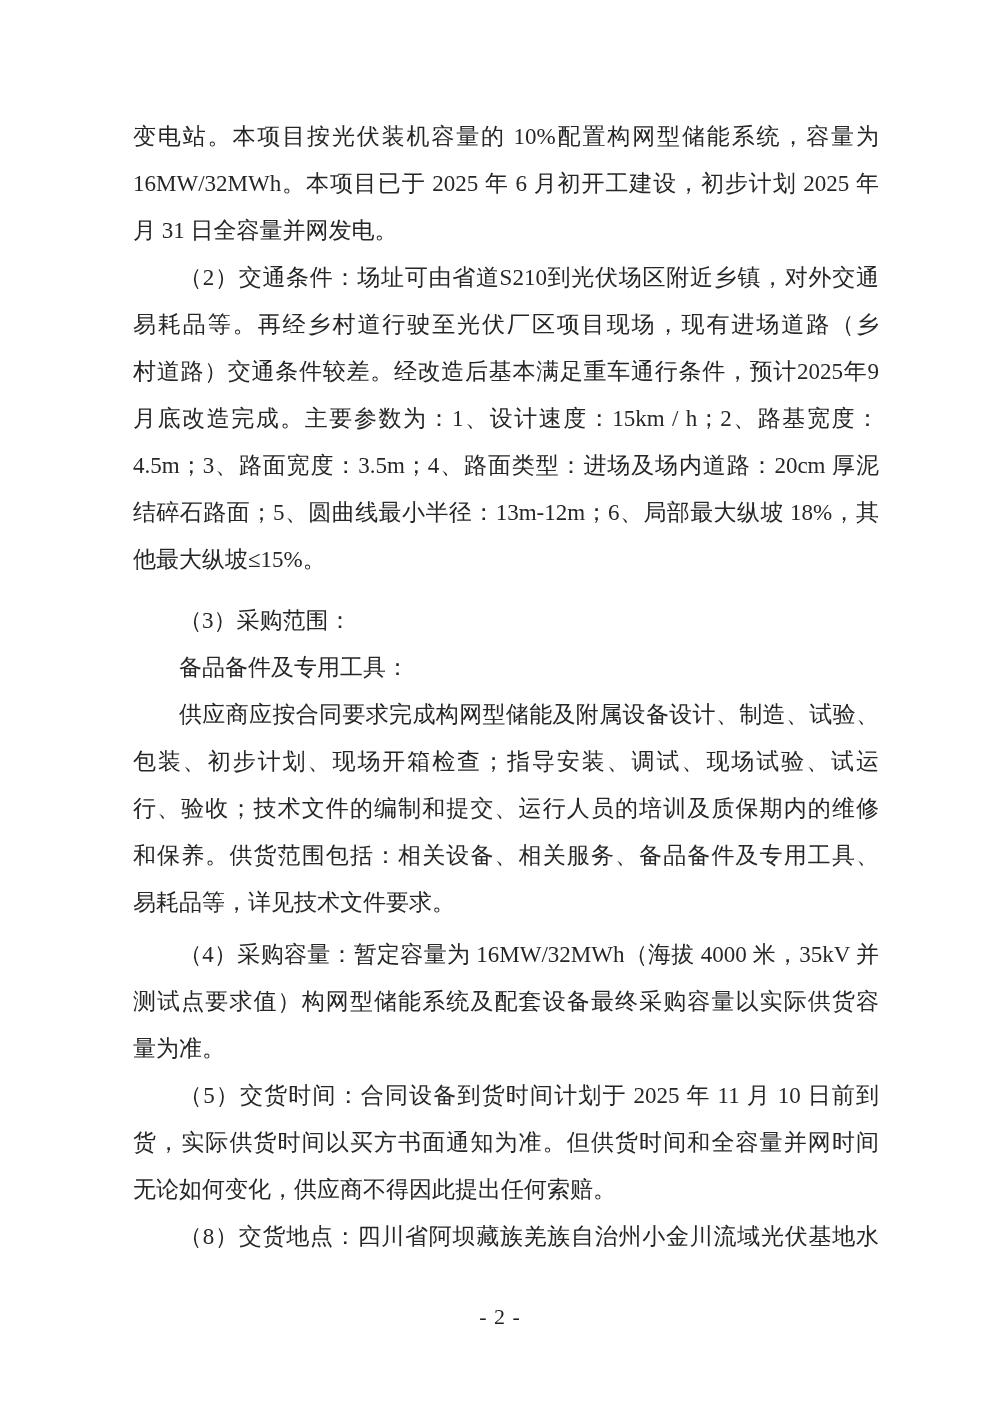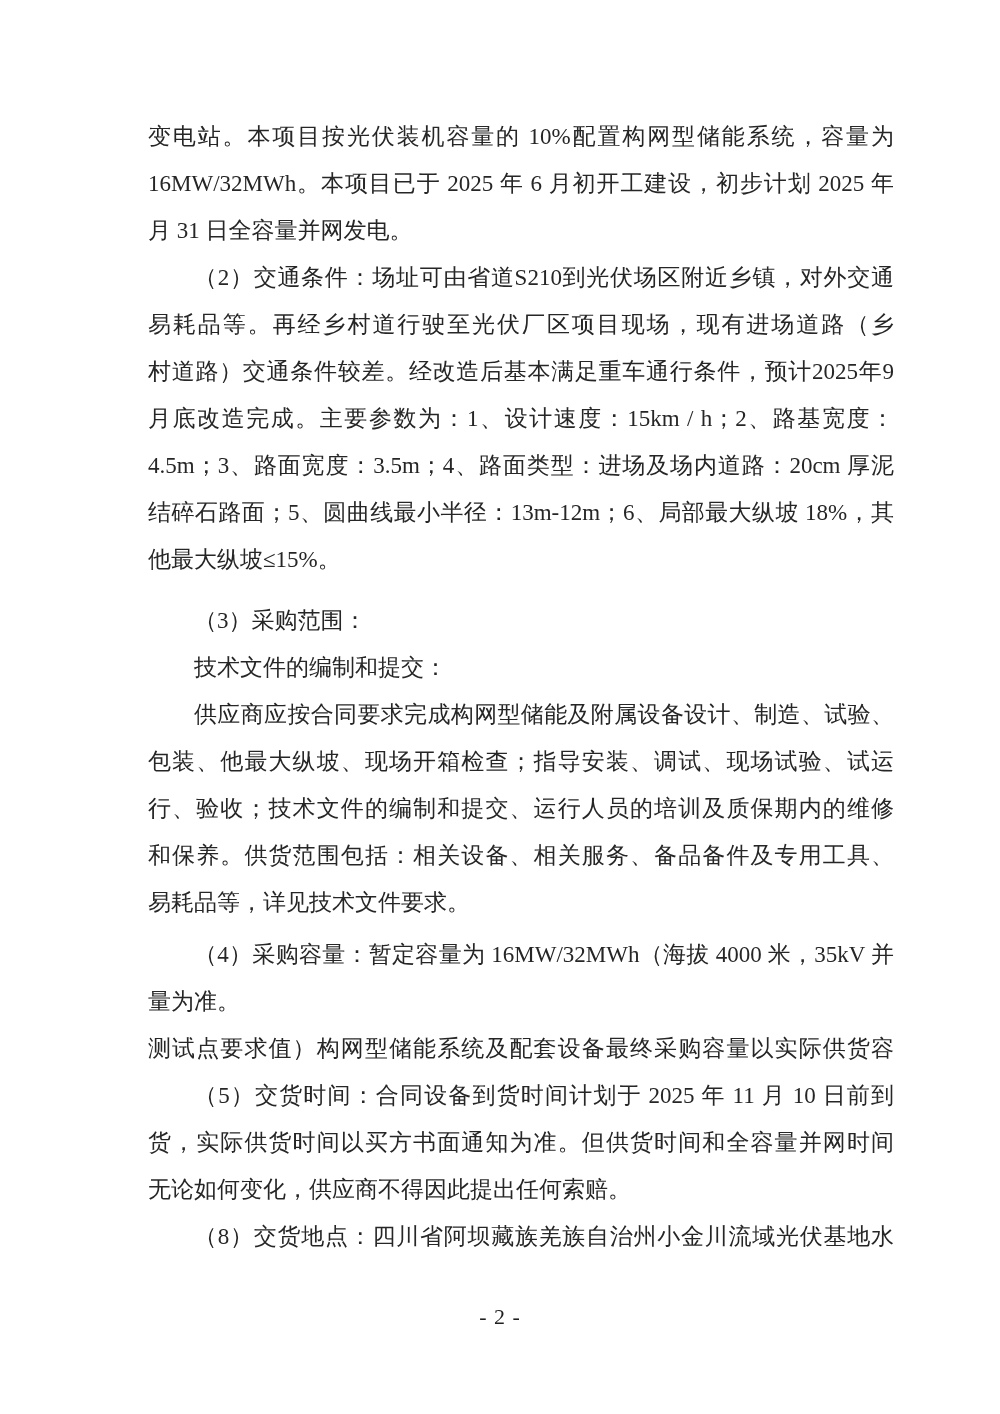--- a/index.html
+++ b/index.html
@@ -11,21 +11,21 @@
     position: relative;
     width: 1000px;
     height: 1414px;
     background: #ffffff;
     overflow: hidden;
     font-family: "Liberation Serif", "DejaVu Serif", serif;
     color: #262626;
   }
   .doc-body {
     position: absolute;
-    left: 148px;
+    left: 133px;
     top: 113px;
     width: 746px;
     font-size: 23px;
   }
   .para {
     margin: 0;
     padding: 0;
   }
   .gap-lg { margin-top: 14px; }
   .gap-sm { margin-top: 5px; }
@@ -78,35 +78,35 @@
       <div class="line">4.5m；3、路面宽度：3.5m；4、路面类型：进场及场内道路：20cm 厚泥</div>
       <div class="line">结碎石路面；5、圆曲线最小半径：13m-12m；6、局部最大纵坡 18%，其</div>
       <div class="line last">他最大纵坡≤15%。</div>
     </section>
 
     <section class="para gap-lg">
       <div class="line ind last">（3）采购范围：</div>
     </section>
 
     <section class="para">
-      <div class="line ind last">技术文件的编制和提交：</div>
+      <div class="line ind last">备品备件及专用工具：</div>
     </section>
 
     <section class="para">
       <div class="line ind">供应商应按合同要求完成构网型储能及附属设备设计、制造、试验、</div>
-      <div class="line">包装、他最大纵坡、现场开箱检查；指导安装、调试、现场试验、试运</div>
+      <div class="line">包装、初步计划、现场开箱检查；指导安装、调试、现场试验、试运</div>
       <div class="line">行、验收；技术文件的编制和提交、运行人员的培训及质保期内的维修</div>
       <div class="line">和保养。供货范围包括：相关设备、相关服务、备品备件及专用工具、</div>
       <div class="line last">易耗品等，详见技术文件要求。</div>
     </section>
 
     <section class="para gap-sm">
       <div class="line ind">（4）采购容量：暂定容量为 16MW/32MWh（海拔 4000 米，35kV 并网</div>
+      <div class="line">测试点要求值）构网型储能系统及配套设备最终采购容量以实际供货容</div>
       <div class="line last">量为准。</div>
-      <div class="line">测试点要求值）构网型储能系统及配套设备最终采购容量以实际供货容</div>
     </section>
 
     <section class="para">
       <div class="line ind">（5）交货时间：合同设备到货时间计划于 2025 年 11 月 10 日前到</div>
       <div class="line">货，实际供货时间以买方书面通知为准。但供货时间和全容量并网时间</div>
       <div class="line last">无论如何变化，供应商不得因此提出任何索赔。</div>
     </section>
 
     <section class="para">
       <div class="line ind">（8）交货地点：四川省阿坝藏族羌族自治州小金川流域光伏基地水</div>

